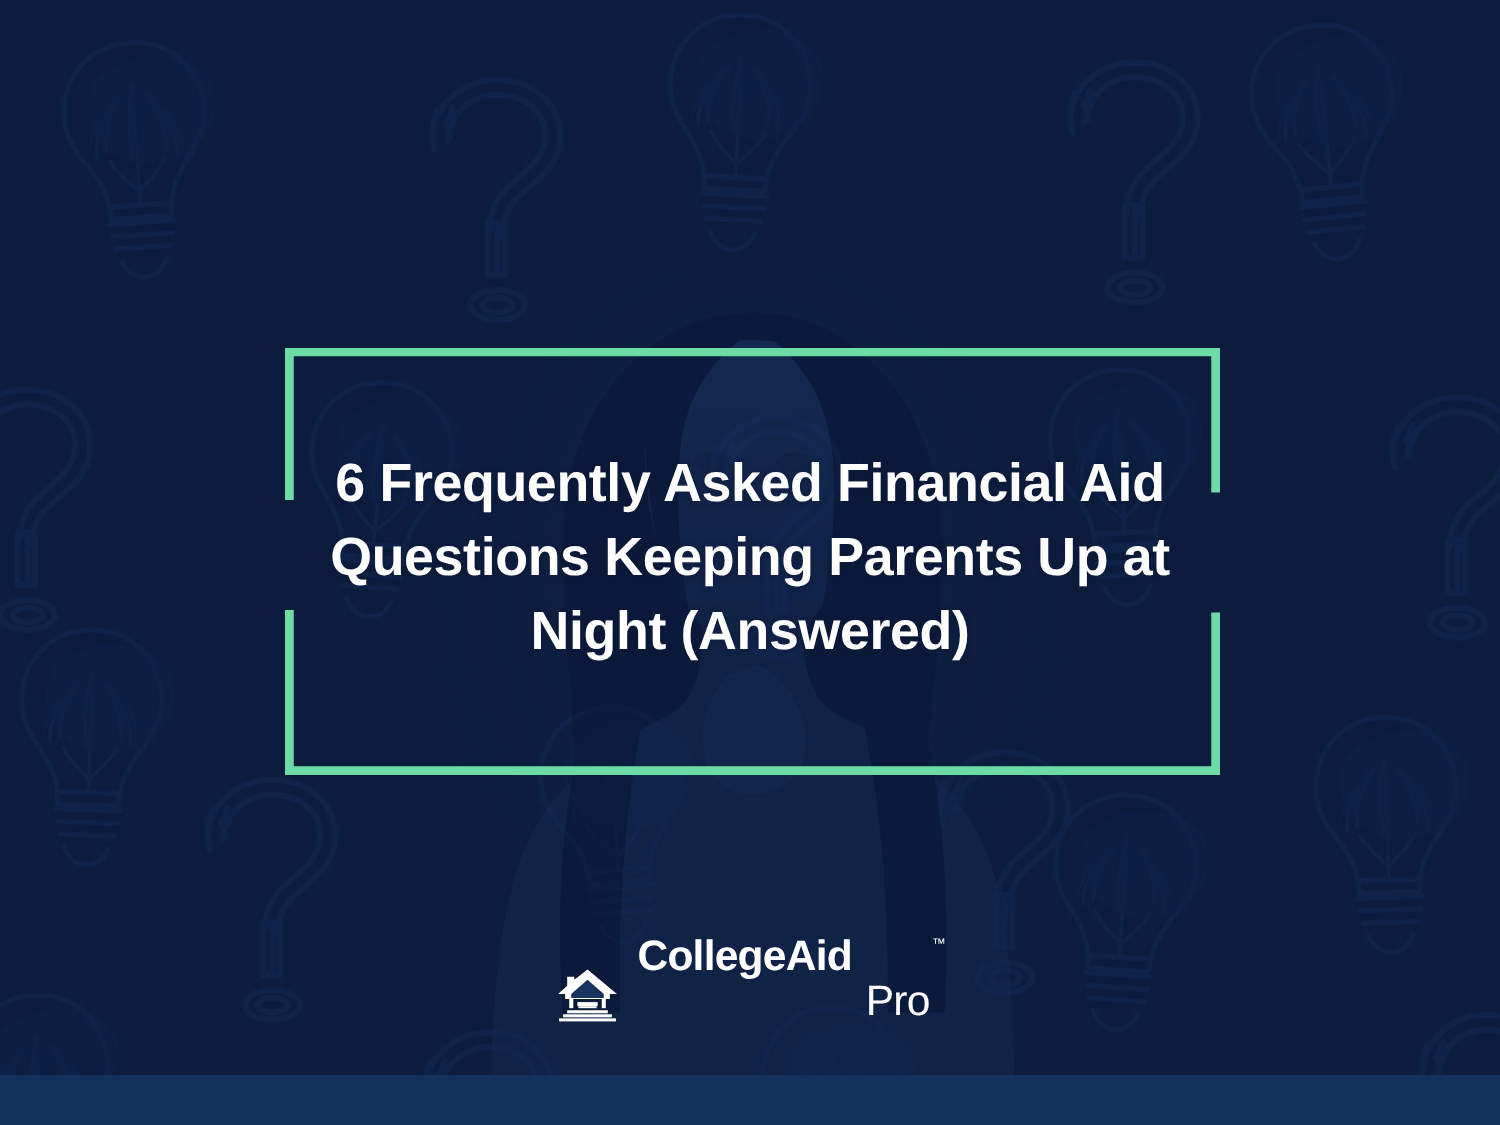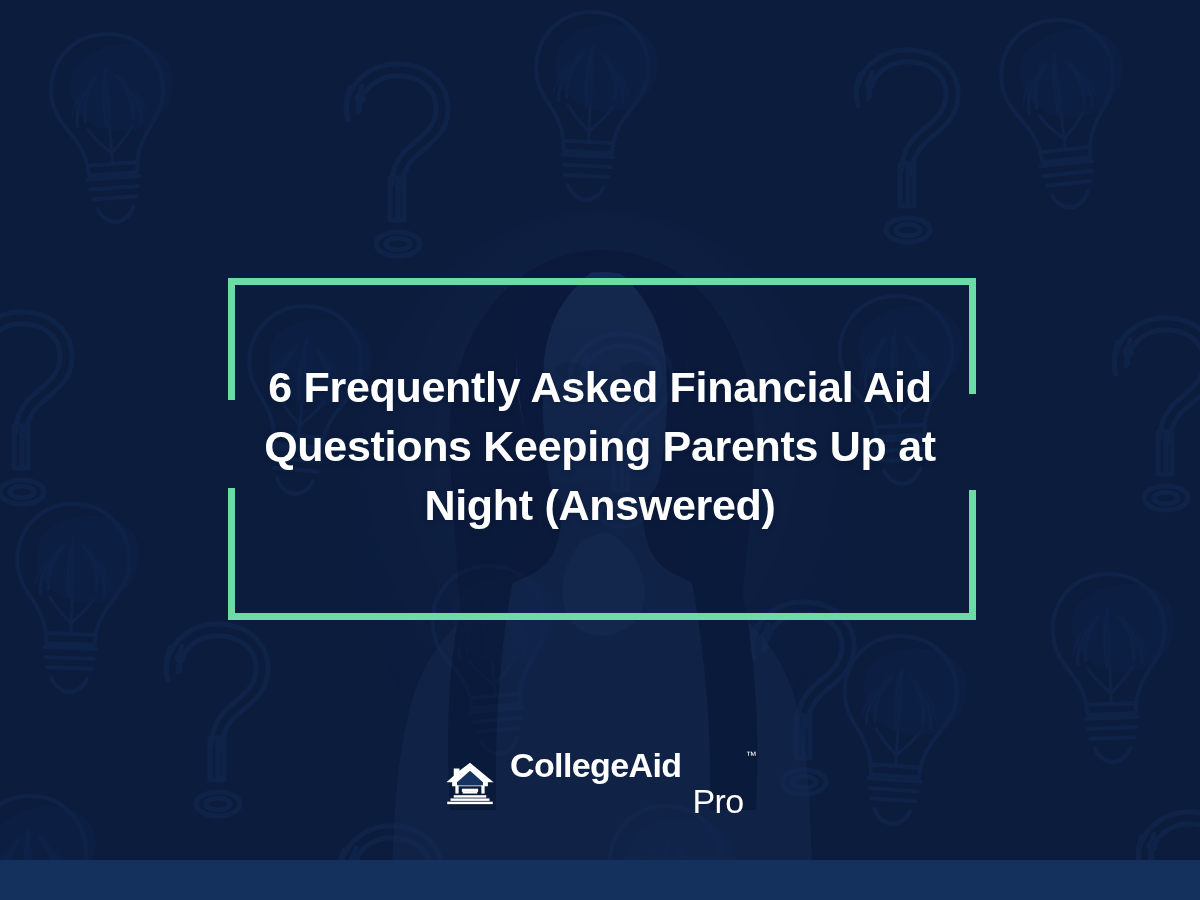--- a/index.html
+++ b/index.html
@@ -64,21 +64,21 @@
     letter-spacing:-.3px;
     text-shadow:0 1px 5px rgba(10,25,50,.55);
     white-space:pre-line;
   }
 
   
   .logo{
     position:absolute;
     left:0; right:0; top:748px;
     display:flex;
-    align-items:center;
+    align-items:flex-end;
     justify-content:center;
     gap:14px;
   }
   .logo-mark{ width:52px; height:44px; flex:0 0 auto; }
   .logo-mark svg{ display:block; width:100%; height:100%; }
   .logo-type{
     color:#ffffff;
     font-size:34px;
     font-weight:bold;
     letter-spacing:-.6px;

